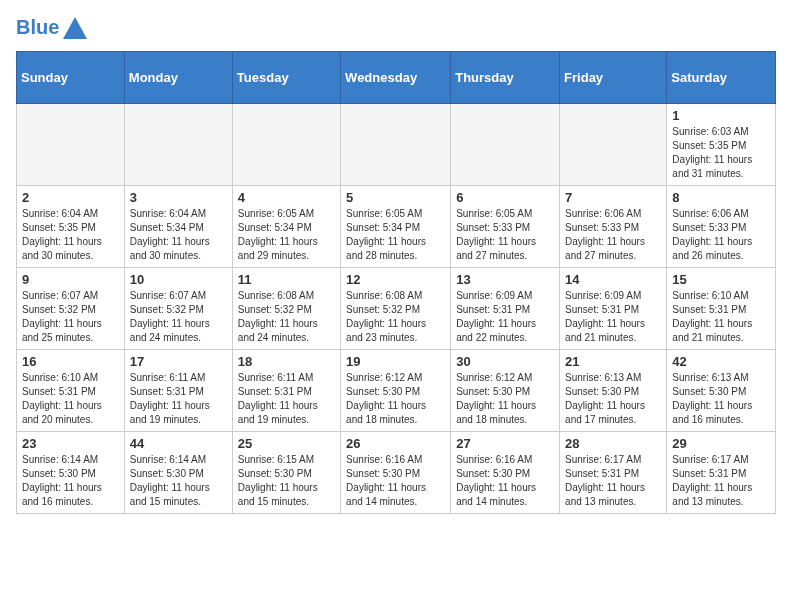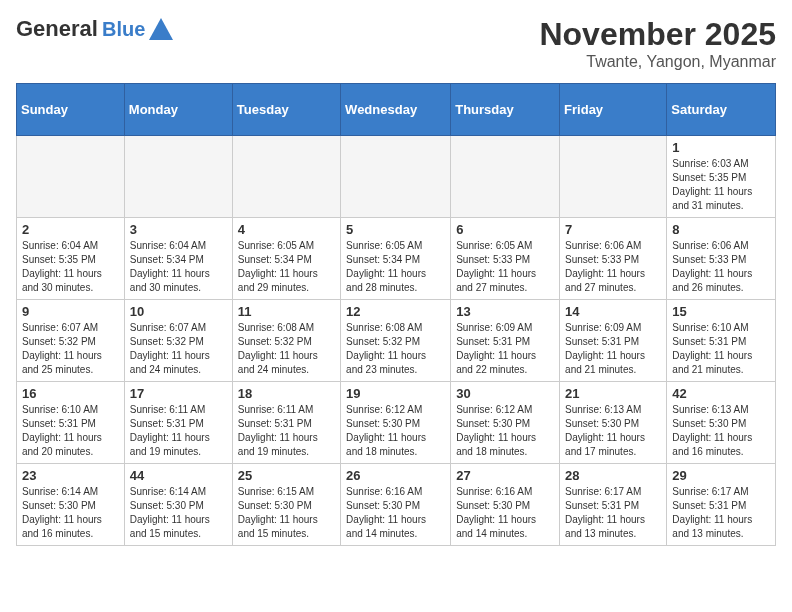--- a/index.html
+++ b/index.html
@@ -72,31 +72,26 @@
       color: #333;
       line-height: 1.4;
     }
   </style>
 </head>
 <body>
 
 <div class="header-area">
   <div class="logo-area">
     <div style="display:flex; align-items:center; gap:4px;">
-      <span style="font-size:22px; font-weight:bold; color:#333;">General</span>
       <span style="font-size:20px; font-weight:bold; color:#3a7dc9;">Blue</span>
 
       <svg width="24" height="22" viewBox="0 0 24 22">
         <polygon points="0,22 12,0 24,22" fill="#3a7dc9"></polygon>
       </svg>
     </div>
-  </div>
-  <div class="title-area">
-    <div class="month-title">November 2025</div>
-    <div class="location-title">Twante, Yangon, Myanmar</div>
   </div>
 </div>
 
 <table class="calendar-table">
   <thead>
     <tr>
     <th>Sunday</th>
         <th>Monday</th>
         <th>Tuesday</th>
         <th>Wednesday</th>

